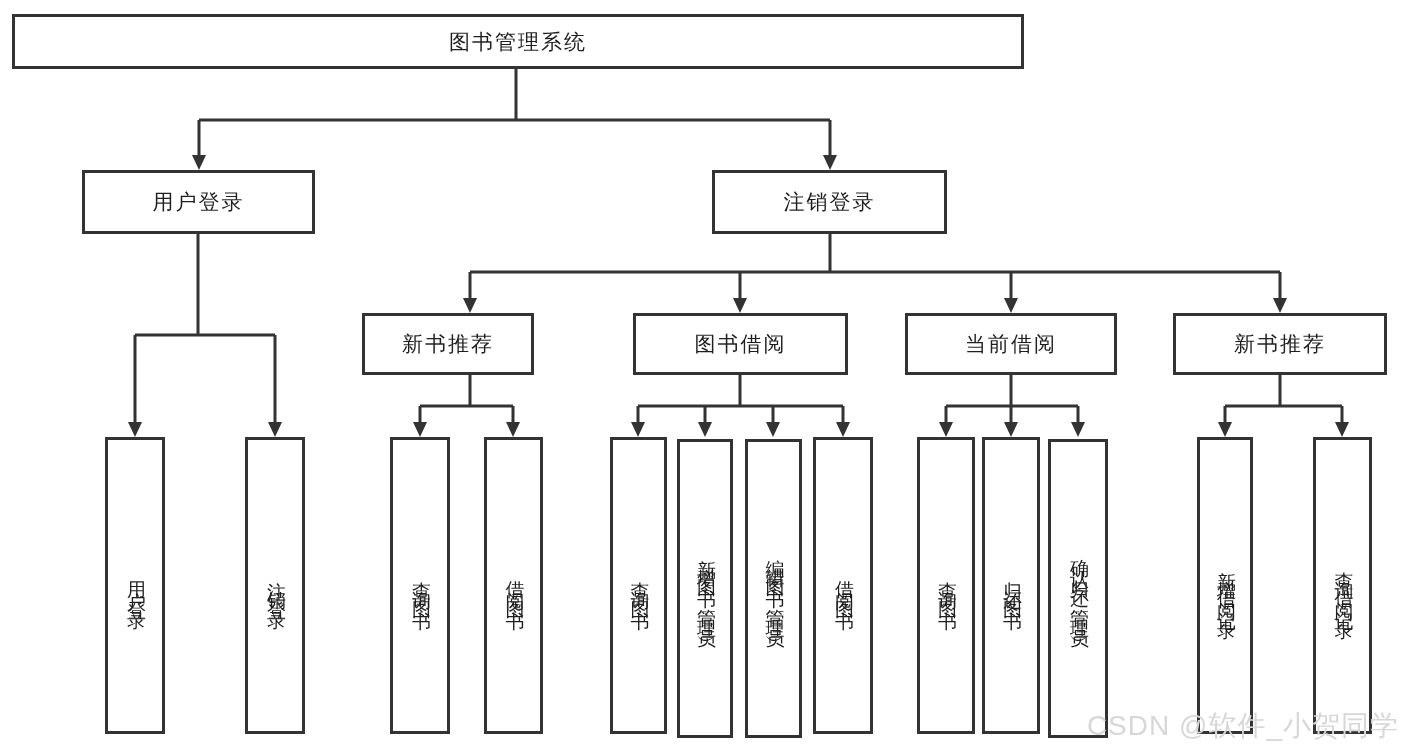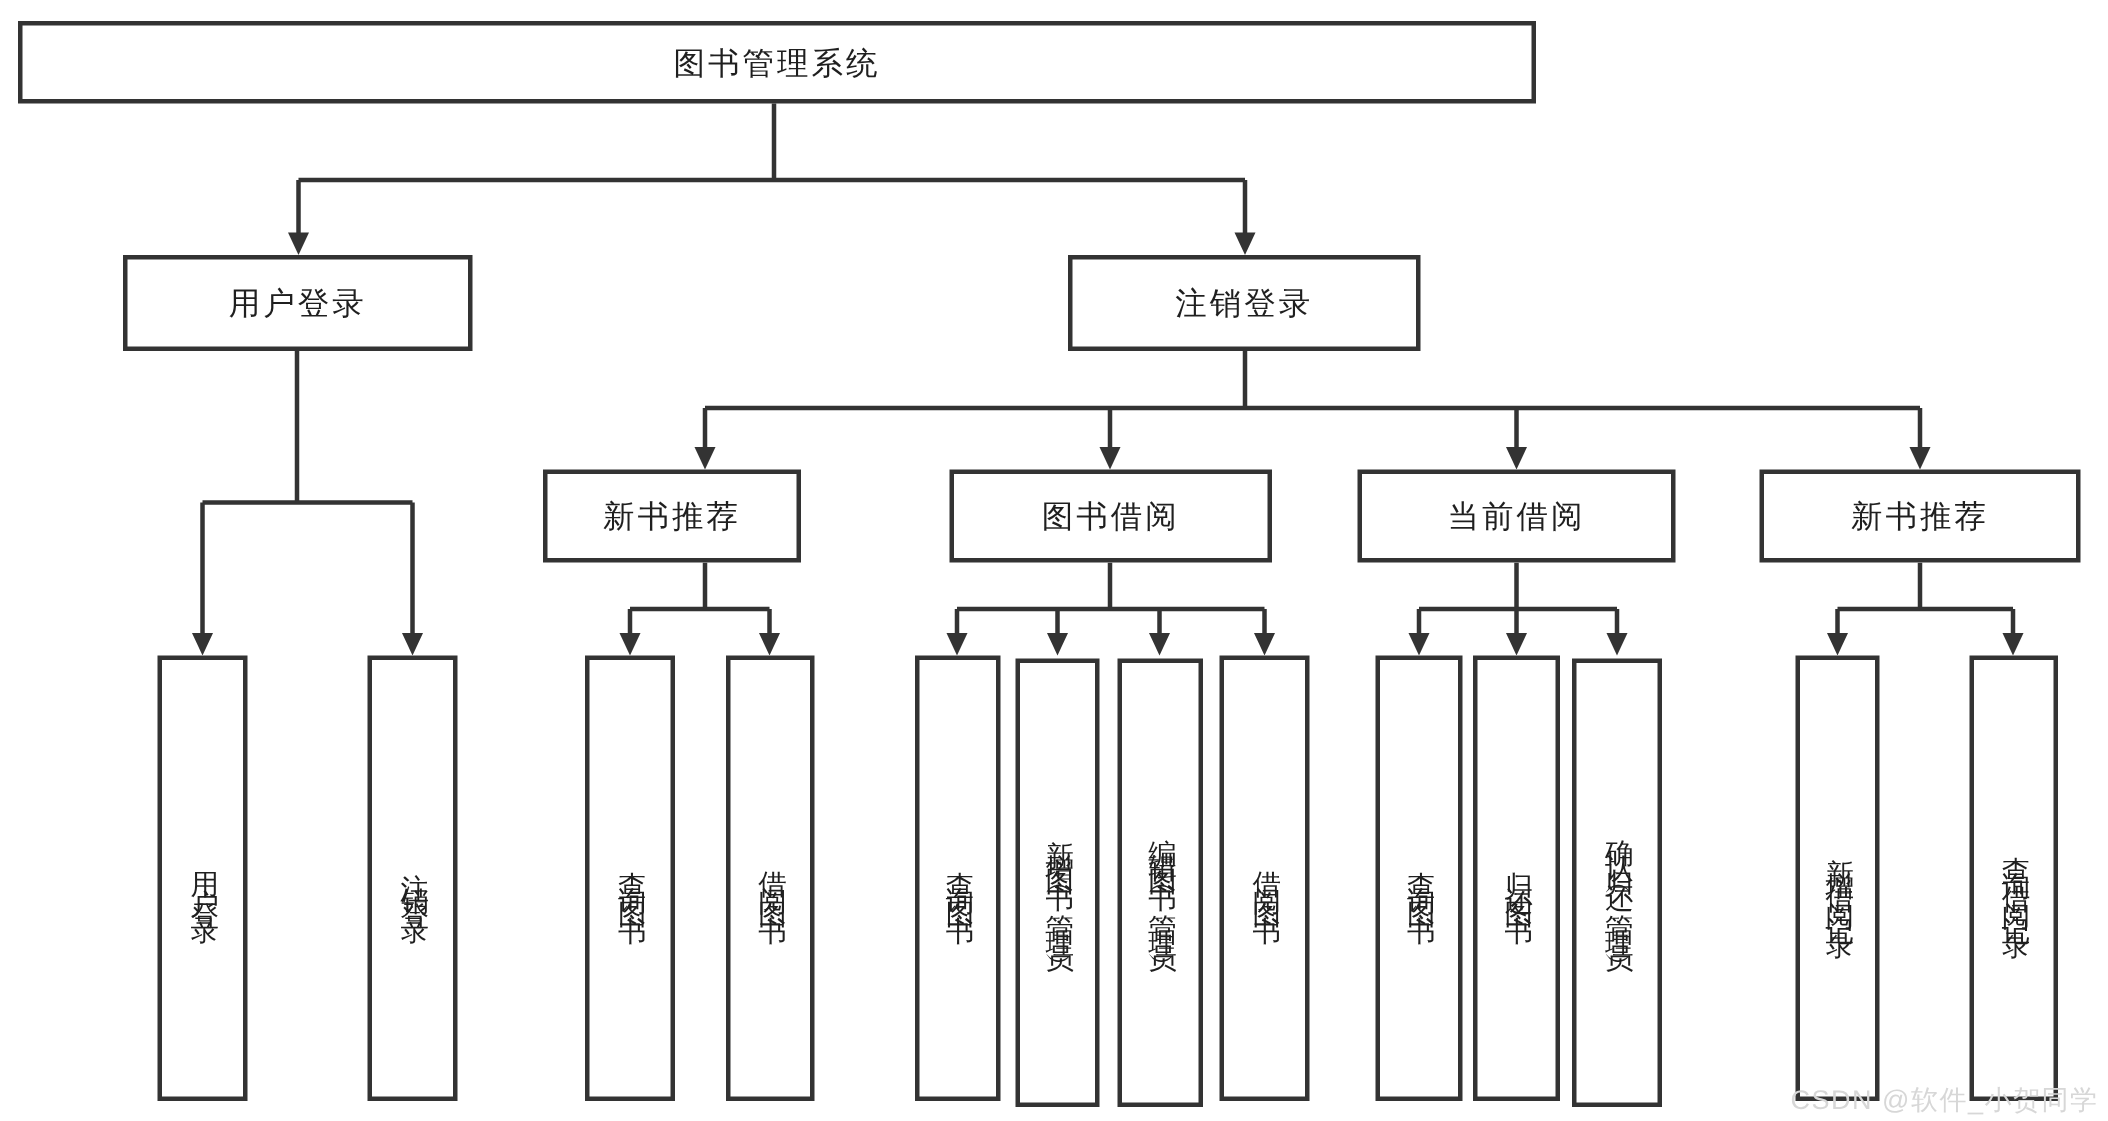--- a/index.html
+++ b/index.html
@@ -43,21 +43,21 @@
     text-orientation: mixed;
     font-size: 19px;
     letter-spacing: 10px;
     line-height: 1;
     white-space: nowrap;
   }
   .watermark {
     position: absolute;
     right: 6px;
     bottom: 2px;
-    font-size: 18px;
+    font-size: 28px;
     letter-spacing: 1px;
     color: #d7d7d7;
     z-index: 10;
     white-space: nowrap;
   }
 </style>
 </head>
 <body>
 
 <div class="canvas">

